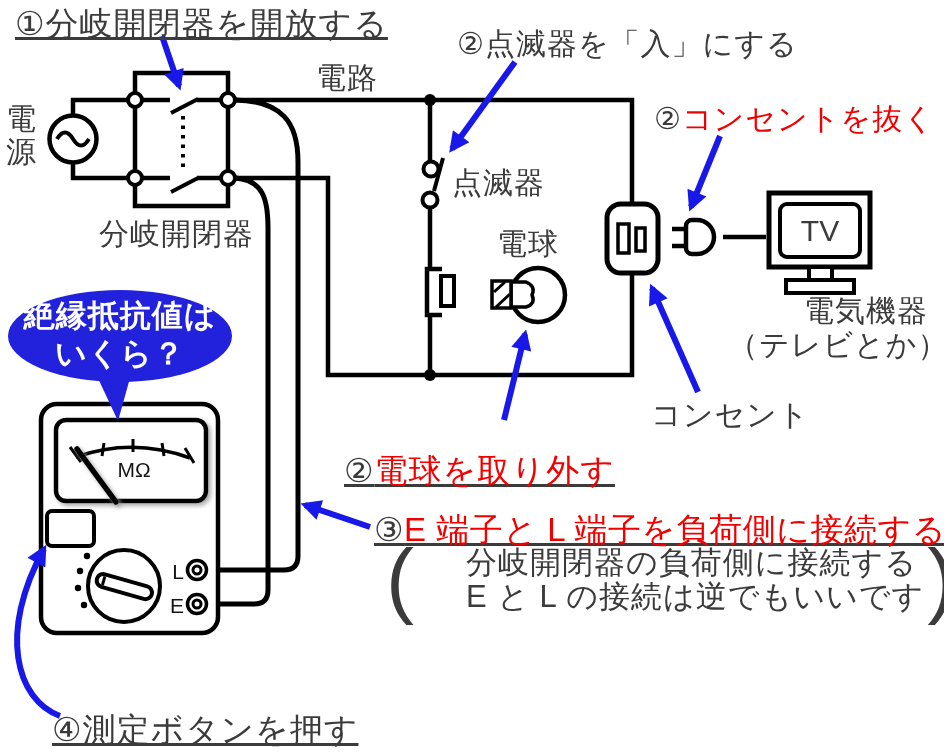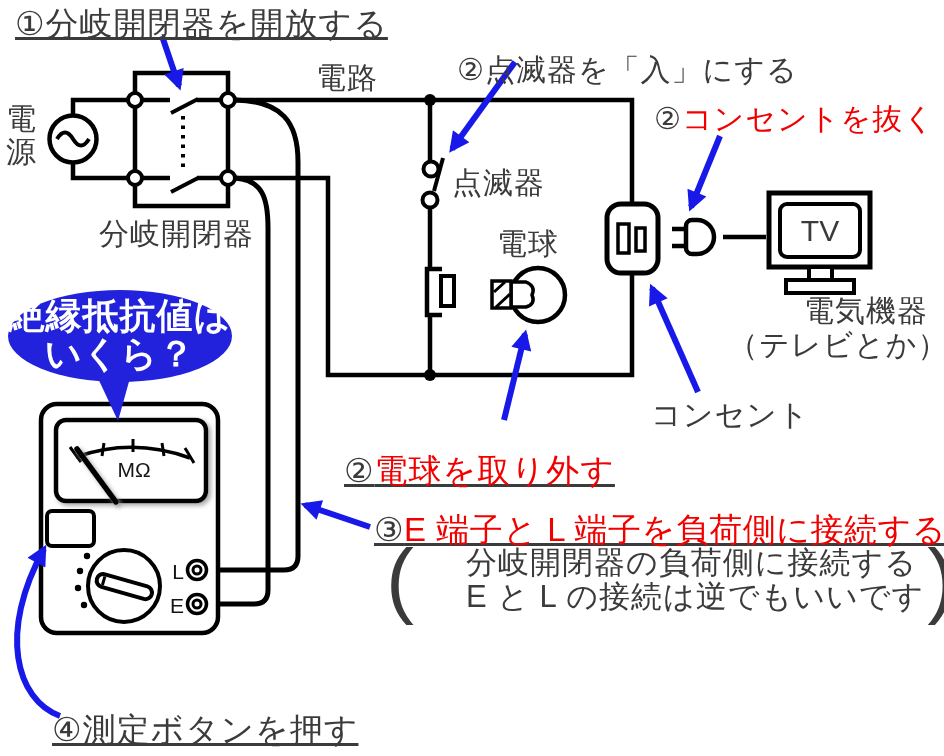--- a/index.html
+++ b/index.html
@@ -5,21 +5,21 @@
   html,body{margin:0;padding:0;background:#fff;}
   .stage{position:relative;width:944px;height:756px;background:#fff;overflow:hidden;
          font-family:"Liberation Sans","DejaVu Sans",sans-serif;}
   svg{position:absolute;left:0;top:0;}
   svg text{font-family:"Liberation Sans","DejaVu Sans",sans-serif;}
   .lbl{position:absolute;color:#3b3b3b;white-space:nowrap;font-size:30px;letter-spacing:1px;}
   .fs31{font-size:33px;text-decoration:underline;}
   .red{color:#f20000;}
   .vert{width:33px;line-height:33px;word-break:break-all;white-space:normal;}
   .bubble-txt{left:8px;top:297px;width:224px;text-align:center;color:#fff;
-              font-weight:bold;font-size:36px;line-height:38px;letter-spacing:1px;}
+              font-weight:bold;font-size:31px;line-height:38px;letter-spacing:1px;}
   .appliance{left:728px;top:294px;width:200px;line-height:34px;text-align:right;}
   .note{left:386px;top:544px;display:flex;align-items:center;letter-spacing:1px;}
   .note .paren{font-size:84px;line-height:0.85;font-weight:400;color:#3b3b3b;}
   .note .body{font-size:31px;line-height:34px;padding:0 3px;margin-left:48px;}
 </style>
 </head>
 <body>
 
 <div class="stage">
 
@@ -151,21 +151,21 @@
       <path d="M720 136 L691 207" marker-end="url(#ah)"></path>
       <path d="M504 420 L525 334" marker-end="url(#ah)"></path>
       <path d="M698 392 L652 288" marker-end="url(#ah)"></path>
       <path d="M370 527 L305 505" marker-end="url(#ah)"></path>
       <path d="M60 716 C16 700 -2 632 44 549" marker-end="url(#ah)"></path>
     </g>
   </svg>
 
   <div class="lbl fs31" style="left:15px;top:2px;">①分岐開閉器を開放する</div>
 
-  <div class="lbl" style="left:457px;top:24px;margin-top:26px;">②点滅器を「入」にする</div>
+  <div class="lbl" style="left:457px;top:24px;">②点滅器を「入」にする</div>
 
   <div class="lbl" style="left:654px;top:99px;"><span>②</span><span class="red">コンセントを抜く</span></div>
 
   <div class="lbl" style="left:316px;top:58px;">電路</div>
 
   <div class="lbl vert" style="left:6px;top:102px;">電源</div>
 
   <div class="lbl" style="left:99px;top:214px;">分岐開閉器</div>
 
   <div class="lbl" style="left:452px;top:163px;">点滅器</div>

